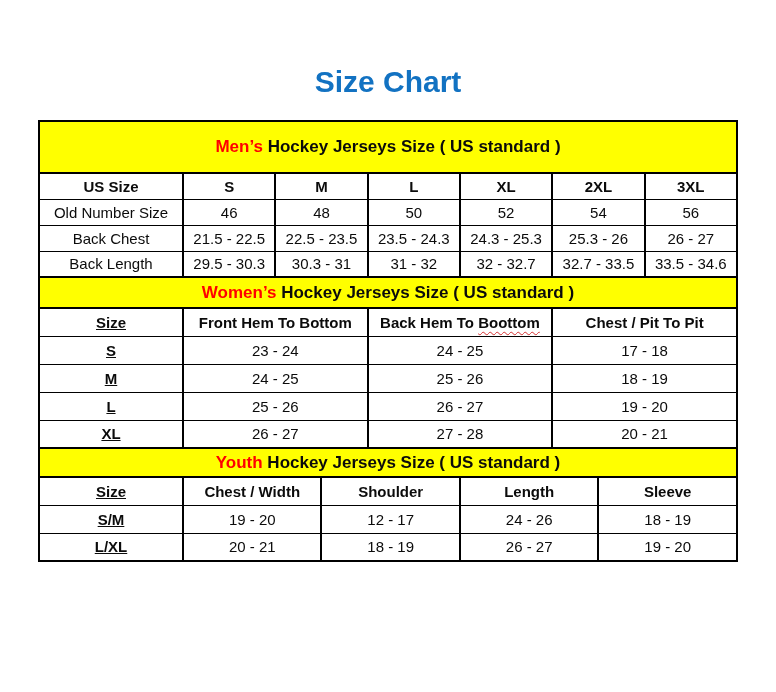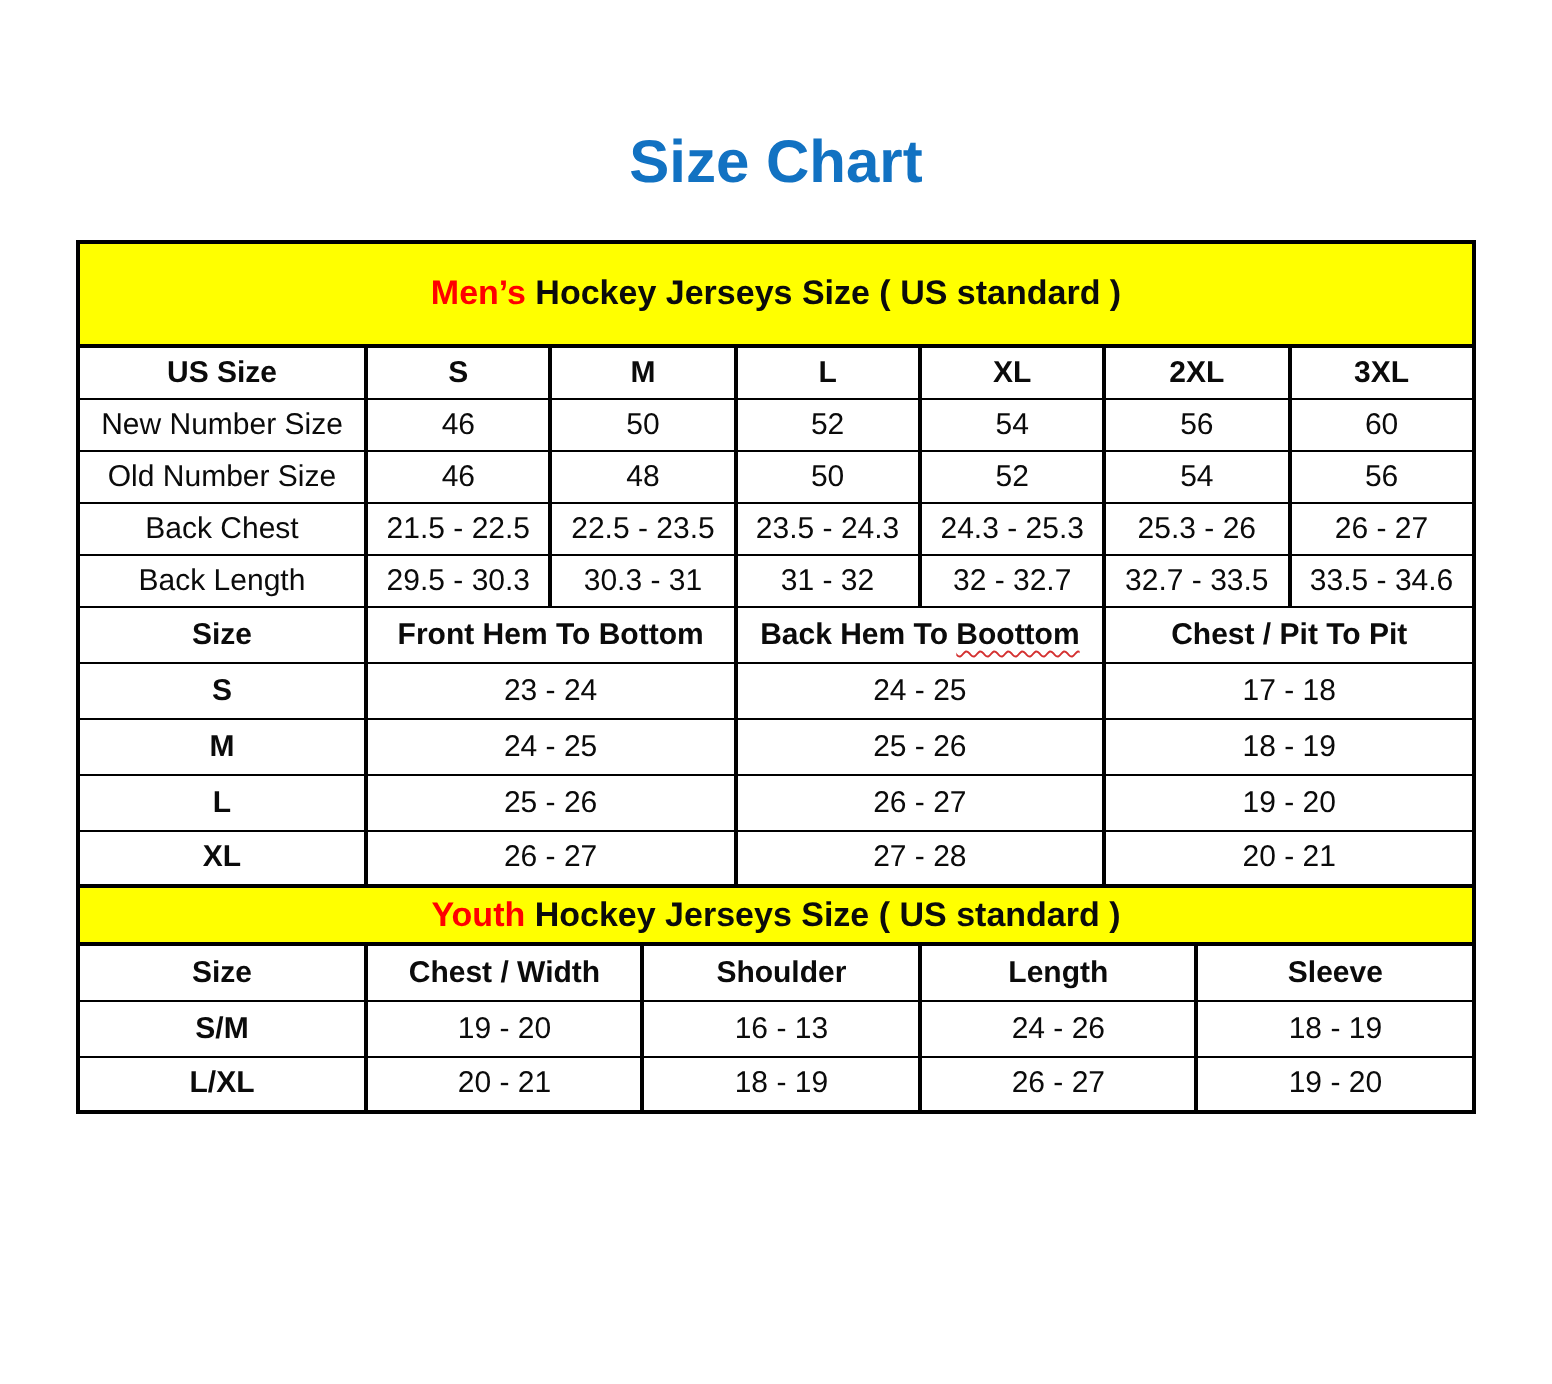--- a/index.html
+++ b/index.html
@@ -56,21 +56,21 @@
   }
   tr.band .band-highlight { color: var(--highlight-red); }
   tr.band-mens td   { height: 52px; text-align: center; }
   tr.band-womens td { height: 31px; }
   tr.band-youth td  { height: 29px; }
   tr.head td { font-weight: bold; }
   tr.sec-mens td   { height: 26px; }
   tr.sec-womens td { height: 28px; }
   tr.sec-youth td  { height: 28px; }
   tr.sec-womens td.rowlabel,
-  tr.sec-youth td.rowlabel { font-weight: bold; }
+  tr.sec-youth td.rowlabel { font-weight: bold; text-decoration: underline; }
   .misspelled-word {
     text-decoration: underline;
     text-decoration-style: wavy;
     text-decoration-color: #d43030;
     text-decoration-thickness: 1px;
     text-underline-offset: 3px;
   }
 </style>
 </head>
 <body>
@@ -89,29 +89,20 @@
       <tr class="head sec-mens">
         <td class="rowlabel" colspan="1">US Size</td>
         <td colspan="2">S</td>
         <td colspan="2">M</td>
         <td colspan="2">L</td>
         <td colspan="2">XL</td>
         <td colspan="2">2XL</td>
         <td colspan="2">3XL</td>
       </tr>
       <tr class="datarow sec-mens">
-        <td class="rowlabel">New Number Size</td>
-        <td colspan="2">46</td>
-        <td colspan="2">50</td>
-        <td colspan="2">52</td>
-        <td colspan="2">54</td>
-        <td colspan="2">56</td>
-        <td colspan="2">60</td>
-      </tr>
-      <tr class="datarow sec-mens">
         <td class="rowlabel">Old Number Size</td>
         <td colspan="2">46</td>
         <td colspan="2">48</td>
         <td colspan="2">50</td>
         <td colspan="2">52</td>
         <td colspan="2">54</td>
         <td colspan="2">56</td>
       </tr>
       <tr class="datarow sec-mens">
         <td class="rowlabel">Back Chest</td>
@@ -123,20 +114,23 @@
         <td colspan="2">26 - 27</td>
       </tr>
       <tr class="datarow sec-mens">
         <td class="rowlabel">Back Length</td>
         <td colspan="2">29.5 - 30.3</td>
         <td colspan="2">30.3 - 31</td>
         <td colspan="2">31 - 32</td>
         <td colspan="2">32 - 32.7</td>
         <td colspan="2">32.7 - 33.5</td>
         <td colspan="2">33.5 - 34.6</td>
+      </tr>
+      <tr class="band band-womens">
+        <td colspan="13"><span class="band-highlight">Women’s</span><span class="band-rest"> Hockey Jerseys Size ( US standard )</span></td>
       </tr>
       <tr class="head sec-womens">
         <td class="rowlabel" colspan="1">Size</td>
         <td colspan="4">Front Hem To Bottom</td>
         <td colspan="4"><span>Back Hem To </span><span class="misspelled-word">Boottom</span></td>
         <td colspan="4">Chest / Pit To Pit</td>
       </tr>
       <tr class="datarow sec-womens">
         <td class="rowlabel">S</td>
         <td colspan="4">23 - 24</td>
@@ -167,21 +161,21 @@
       <tr class="head sec-youth">
         <td class="rowlabel" colspan="1">Size</td>
         <td colspan="3">Chest / Width</td>
         <td colspan="3">Shoulder</td>
         <td colspan="3">Length</td>
         <td colspan="3">Sleeve</td>
       </tr>
       <tr class="datarow sec-youth">
         <td class="rowlabel">S/M</td>
         <td colspan="3">19 - 20</td>
-        <td colspan="3">16 - 13</td>
+        <td colspan="3">12 - 17</td>
         <td colspan="3">24 - 26</td>
         <td colspan="3">18 - 19</td>
       </tr>
       <tr class="datarow sec-youth">
         <td class="rowlabel">L/XL</td>
         <td colspan="3">20 - 21</td>
         <td colspan="3">18 - 19</td>
         <td colspan="3">26 - 27</td>
         <td colspan="3">19 - 20</td>
       </tr>

